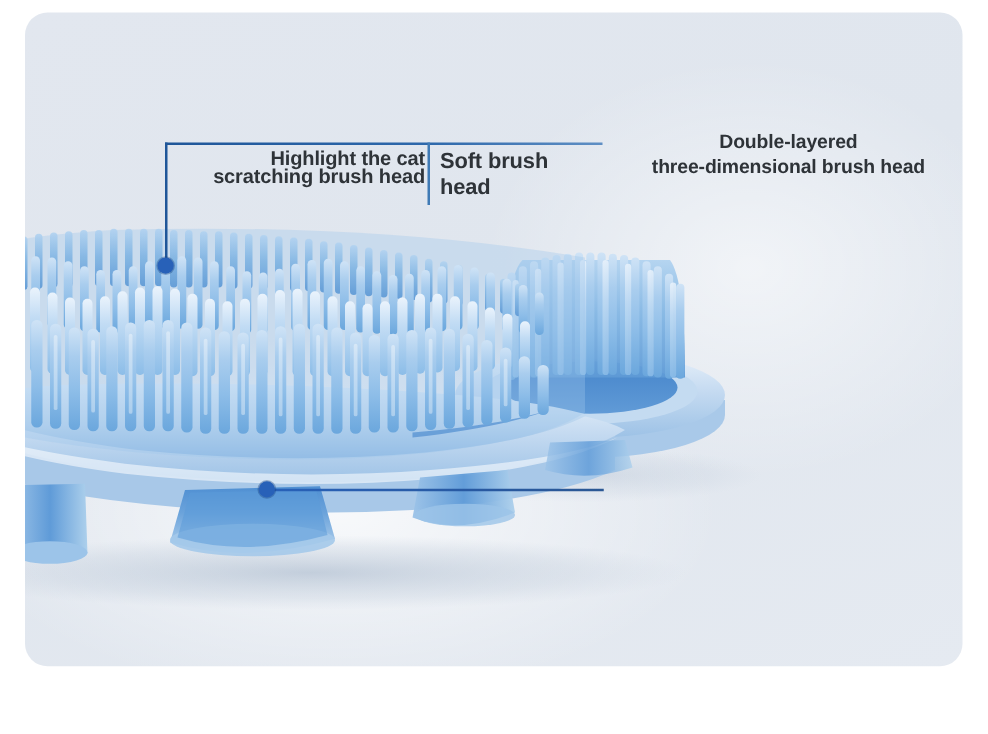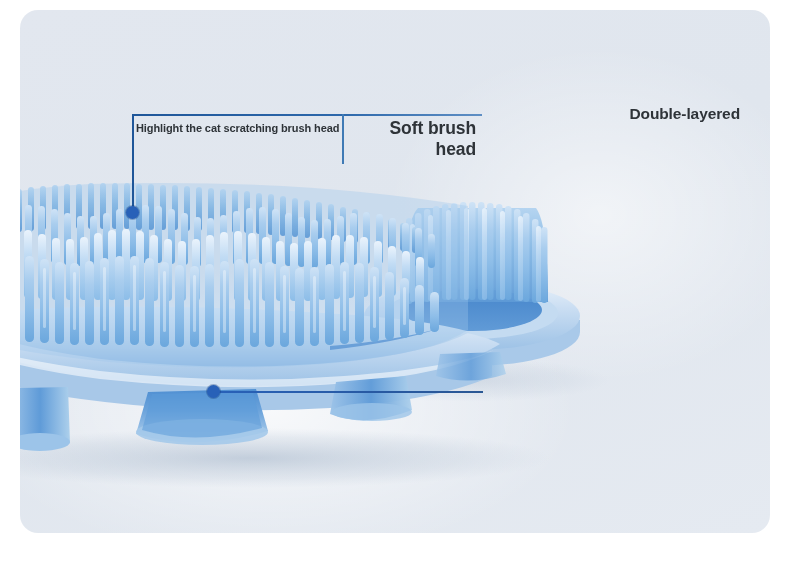--- a/index.html
+++ b/index.html
@@ -95,30 +95,30 @@
   
   .label {
     position: absolute;
     color: #2e3338;
     font-weight: bold;
     letter-spacing: -0.1px;
   }
   #label-scratching {
     left: 136px; top: 121px;
     width: 204px;
-    font-size: 11px;
+    font-size: 16px;
     line-height: 14px;
-    text-align: left;
+    text-align: right;
   }
   #label-soft {
     left: 352px; top: 118px;
     width: 124px;
     font-size: 17.5px;
     line-height: 21px;
-    text-align: right;
+    text-align: left;
   }
   #label-double {
     right: 30px; top: 104px;
     font-size: 15.5px;
     line-height: 20px;
     text-align: center;
     margin-left: 11px;
   }
   #label-suction {
     left: 486px; top: 381px;
@@ -433,16 +433,17 @@
 
   <div class="callout-line" id="suction-line" style="left:199px; top:381px;"></div>
   <div class="callout-dot" id="dot-suction" style="left:187px; top:375px;"></div>
 
   <div class="label" id="label-scratching" style="left:116px; top:111px;">Highlight the cat scratching brush head</div>
 
   <div class="label" id="label-soft" style="left:332px; top:108px;">Soft brush head</div>
 
   <div class="label" id="label-double" style="right:30px; top:94px;">
     <div>Double-layered</div>
+    <div>three-dimensional brush head</div>
   </div>
 
 
 </div>
 
 </body></html>

